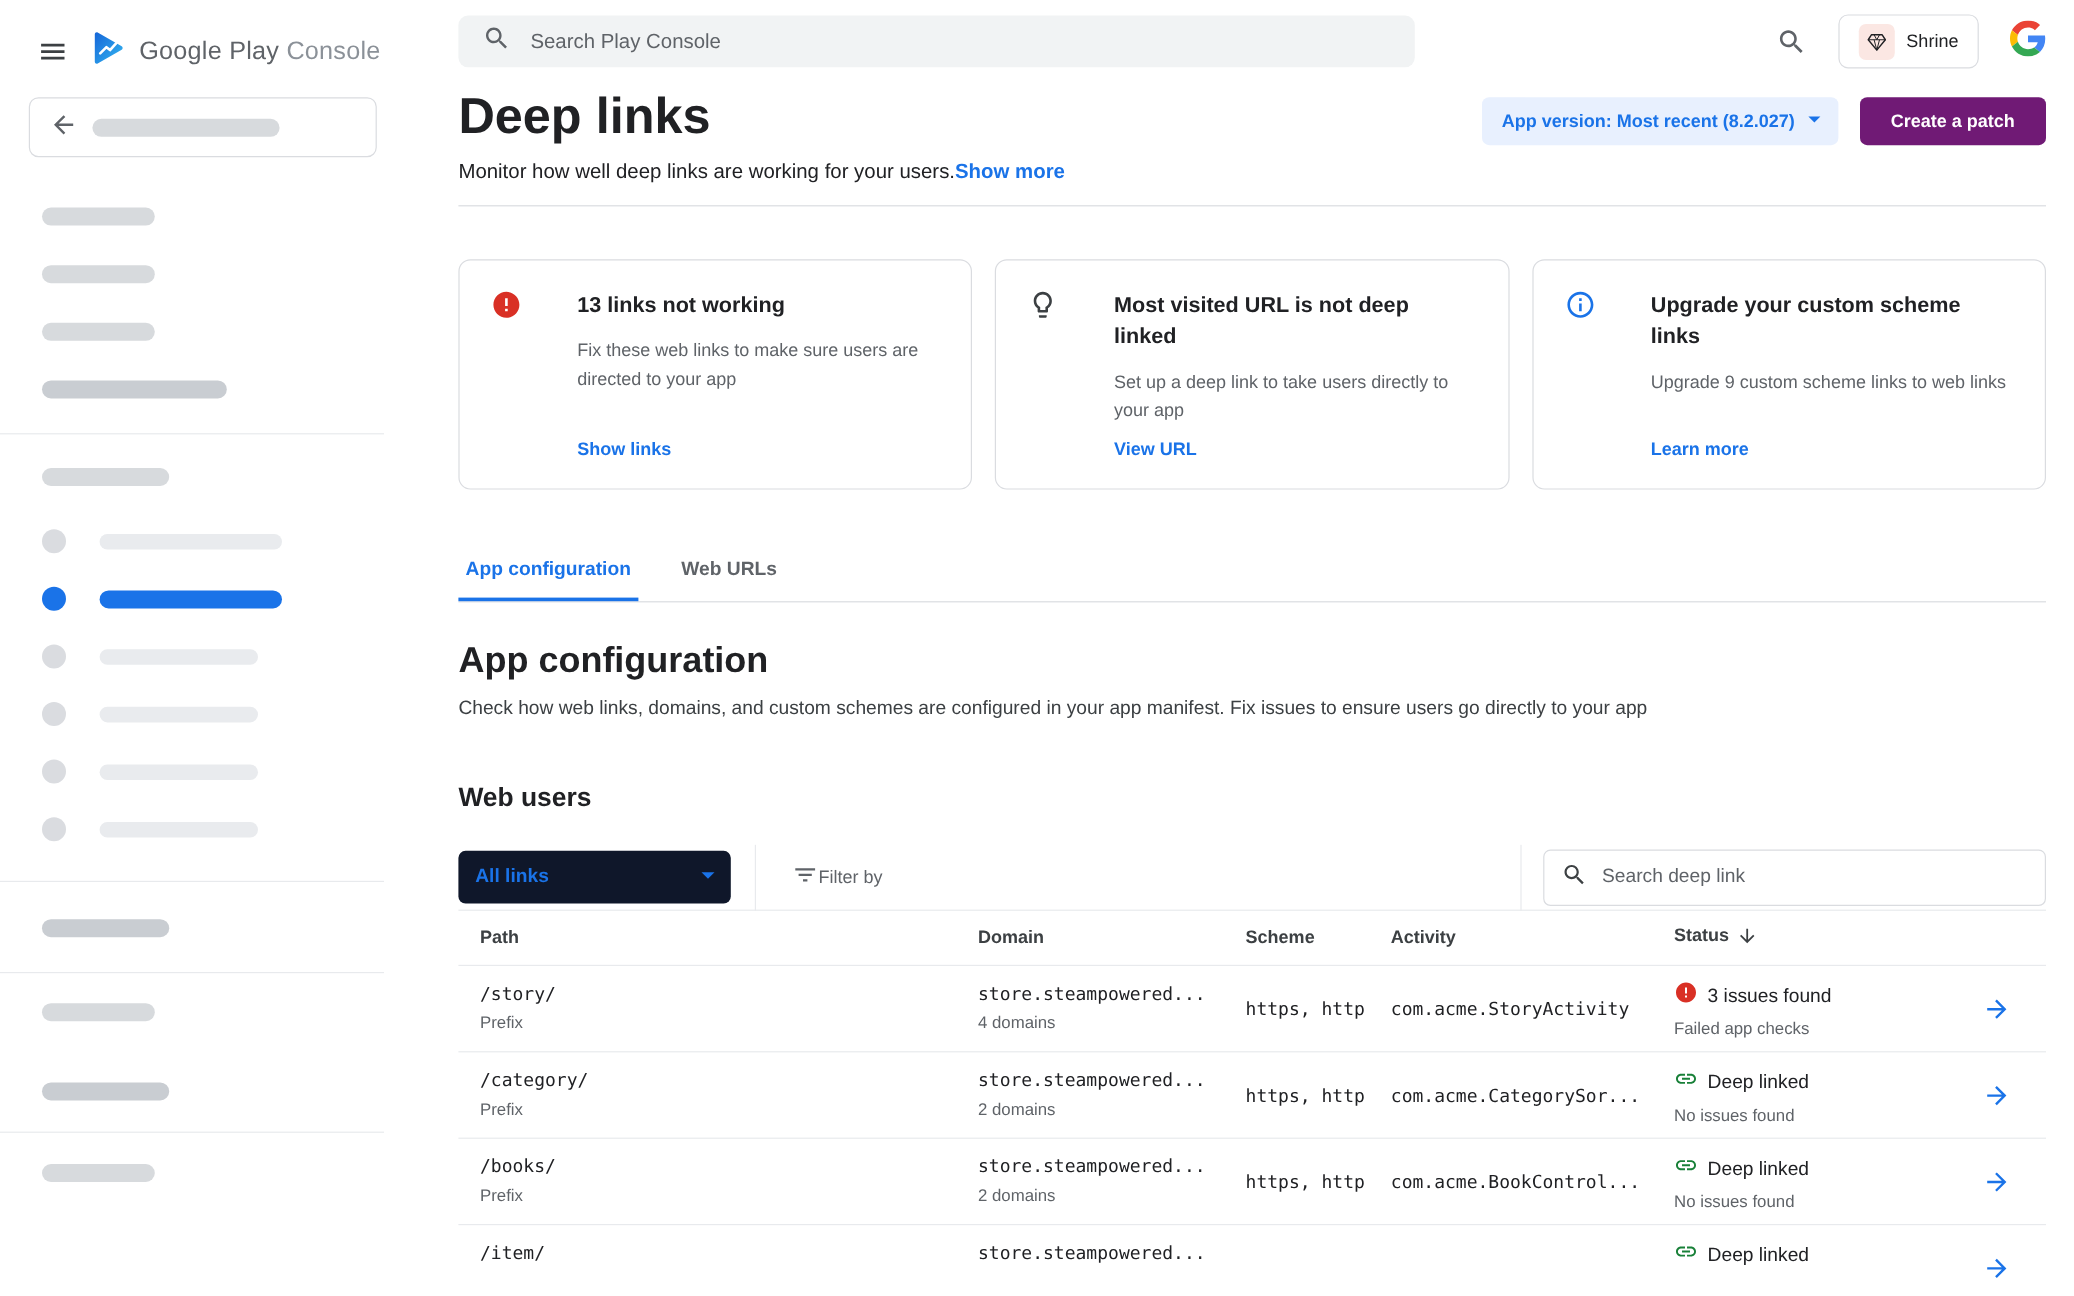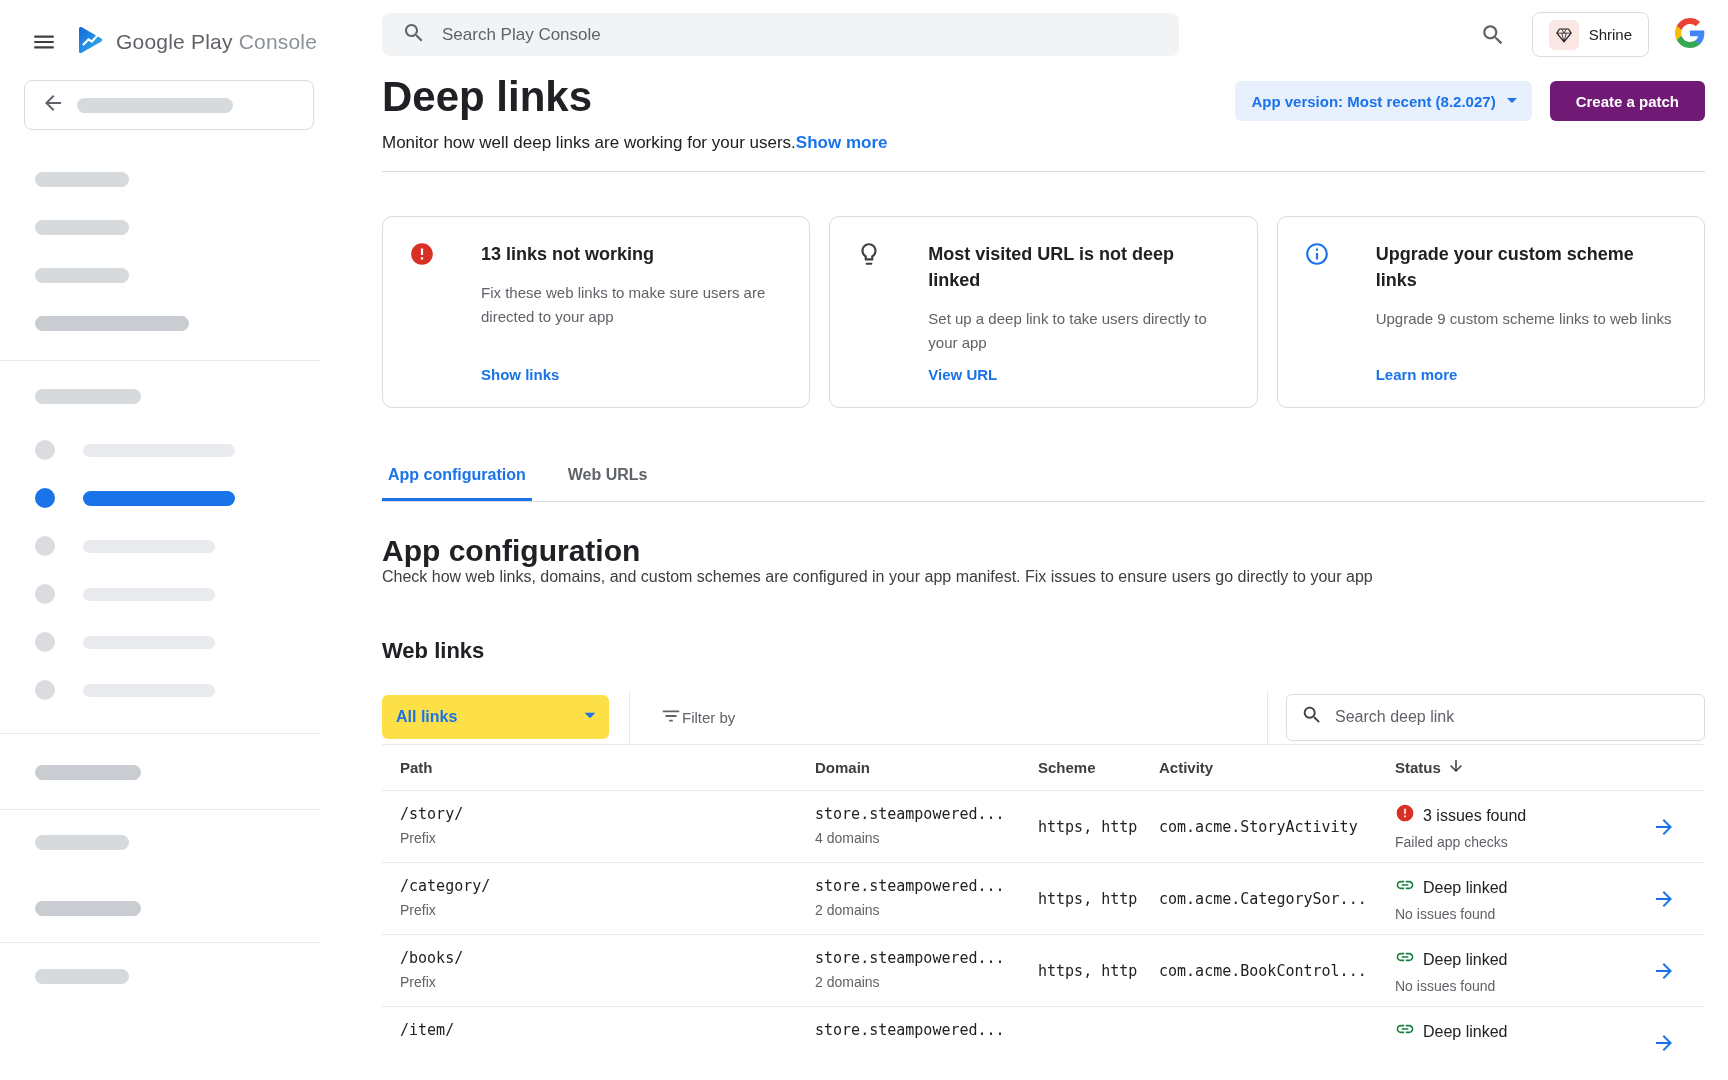--- a/index.html
+++ b/index.html
@@ -64,40 +64,40 @@
   .card-title { font-size:18px; font-weight:700; color:#202124; line-height:26px; }
   .card-body { margin-top:14px; font-size:15px; color:#5f6368; line-height:24px; max-width:305px; }
   .card-action { margin-top:auto; font-size:15px; }
 
   .tabs { margin-top:44px; border-bottom:1px solid #dadce0; display:flex; gap:30px; }
   .tab { background:none; border:none; cursor:pointer; padding:14px 6px; font-size:16px; color:#5f6368; font-weight:600;
     border-bottom:3px solid transparent; font-family:"Liberation Sans","DejaVu Sans",sans-serif; }
   .tab.active { color:#1a73e8; border-bottom-color:#1a73e8; }
 
   h2.section-heading { margin-top:32px; font-size:30px; font-weight:600; color:#202124; }
-  .section-desc { font-size:16px; color:#3c4043; }
+  .section-desc { margin-top:14px; font-size:16px; color:#3c4043; }
   h3.table-heading { margin-top:52px; font-size:22px; font-weight:700; color:#202124; }
 
   .filterbar { margin-top:26px; height:55px; display:flex; align-items:center; border-bottom:1px solid #e8eaed; }
-  .links-dropdown { width:227px; height:44px; background:#fde047; border:none; border-radius:6px; cursor:pointer;
+  .links-dropdown { width:227px; height:44px; background:#0f172a; border:none; border-radius:6px; cursor:pointer;
     display:flex; align-items:center; justify-content:space-between; padding:0 6px 0 14px;
     color:#1a73e8; font-size:16px; font-weight:600; font-family:"Liberation Sans","DejaVu Sans",sans-serif; }
   .vsep { width:1px; height:55px; background:#e8eaed; }
   .filter-by { display:flex; align-items:center; margin-left:30px; background:none; border:none; cursor:pointer;
     color:#5f6368; font-size:15px; font-family:"Liberation Sans","DejaVu Sans",sans-serif; }
   .fspacer { flex:1; }
   .deeplink-search { width:419px; height:47px; border:1px solid #dadce0; border-radius:6px; background:#fff;
     display:flex; align-items:center; gap:12px; padding:0 14px; margin-left:18px; }
   .deeplink-search input { flex:1; border:none; outline:none; font-size:16px; color:#202124;
     font-family:"Liberation Sans","DejaVu Sans",sans-serif; }
   .deeplink-search input::placeholder { color:#5f6368; }
 
   .tbl-row { display:grid; grid-template-columns:415px 223px 121px 236px 1fr 53px; padding-left:18px; align-items:stretch; }
   .tbl-header { height:46px; align-items:center; border-bottom:1px solid #e8eaed; }
-  .th { font-size:15px; font-weight:700; color:#3c4043; display:flex; align-items:center; gap:6px; }
+  .th { font-size:15px; font-weight:700; color:#3c4043; display:flex; gap:6px; }
   .data-row { height:72px; border-bottom:1px solid #e8eaed; cursor:pointer; }
   .data-row:last-child { border-bottom:none; }
   .cell { padding-top:12px; }
   .cell-main { font-family:"DejaVu Sans Mono","Liberation Mono",monospace; font-size:15px; color:#202124; line-height:22px; }
   .cell-sub { margin-top:4px; font-size:14px; color:#5f6368; line-height:18px; }
   .cell-center { align-self:center; padding-top:0; }
   .status-line { display:flex; align-items:center; gap:8px; font-size:16px; color:#202124; line-height:22px;
     font-family:"Liberation Sans","DejaVu Sans",sans-serif; }
   .arrow-cell { align-self:center; display:flex; justify-content:flex-start; }
 </style>
@@ -301,21 +301,21 @@
       </div>
 
       <div class="tabs">
         <button class="tab active">App configuration</button>
         <button class="tab">Web URLs</button>
       </div>
 
       <h2 class="section-heading">App configuration</h2>
       <p class="section-desc">Check how web links, domains, and custom schemes are configured in your app manifest. Fix issues to ensure users go directly to your app</p>
 
-      <h3 class="table-heading">Web links</h3>
+      <h3 class="table-heading">Web users</h3>
 
       <div class="filterbar">
         <button class="links-dropdown">
           <span>All links</span>
           <span>
             <svg width="26" height="26" viewBox="0 0 24 24">
                 <path d="M7 10l5 5 5-5z" fill="#1a73e8"></path>
               </svg>
           </span>
         </button>

